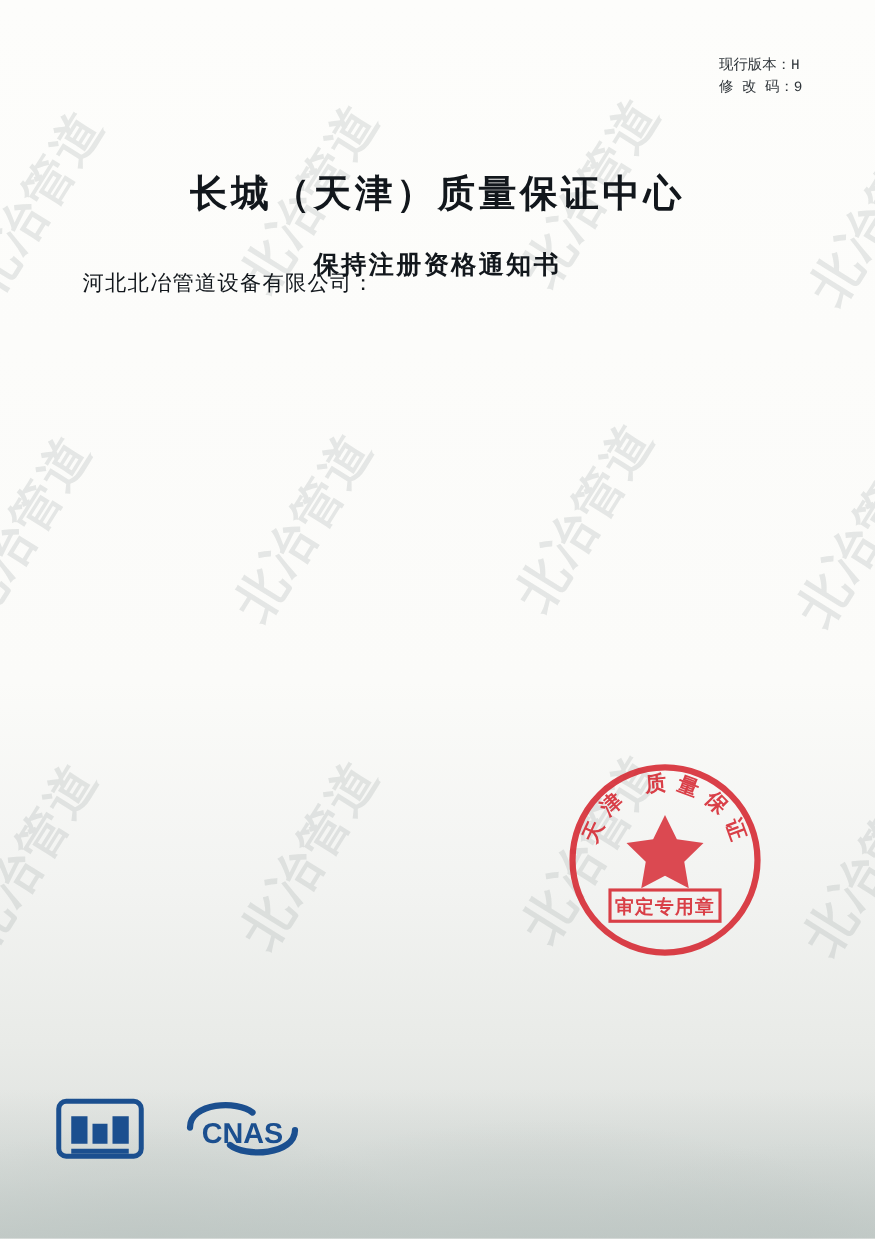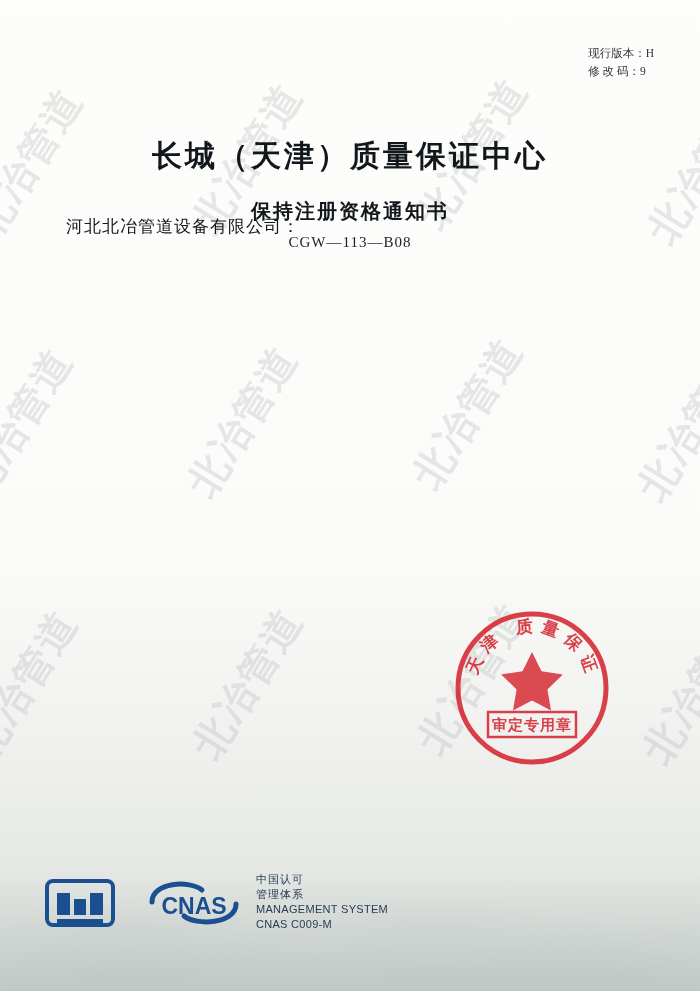--- a/index.html
+++ b/index.html
@@ -55,23 +55,23 @@
     white-space: nowrap;
     letter-spacing: 2px;
     transform: rotate(-58deg);
     transform-origin: left top;
     font-size: 40px;
   }
 
   .header-meta {
     position: absolute;
     top: 44px;
-    right: 46px;
+    right: 58px;
     text-align: left;
-    font-family: Liberation Serif, serif;
+    font-family: Liberation Mono, monospace;
     font-size: 11.5px;
     color: #2d3338;
     line-height: 18px;
     z-index: 5;
   }
 
   .title-block {
     position: absolute;
     top: 100px;
     left: 0;
@@ -219,21 +219,20 @@
   </div>
 
   <div class="header-meta">
     <div>现行版本：H</div>
     <div>修 改 码：9</div>
   </div>
 
   <div class="title-block">
     <div class="title-main">长城（天津）质量保证中心</div>
     <div class="title-sub">保持注册资格通知书</div>
-    <div class="title-code">CGW—113—B08</div>
   </div>
 
   <div class="addressee">河北北冶管道设备有限公司：</div>
 
   <div class="body-text">
   </div>
 
 
   <svg class="seal" viewBox="0 0 160 160">
     <circle cx="80" cy="80" r="74" fill="none" stroke="#d5202a" stroke-width="5"></circle>
@@ -254,21 +253,15 @@
       <rect x="46" y="22" width="13" height="22" fill="#1b4f8f"></rect>
       <rect x="13" y="48" width="46" height="4" fill="#1b4f8f"></rect>
     </svg>
 
     <svg class="logo-cnas" viewBox="0 0 96 56">
       <path d="M6 28 C6 8, 44 6, 56 16" fill="none" stroke="#1b4f8f" stroke-width="5" stroke-linecap="round"></path>
       <path d="M90 30 C90 50, 50 52, 38 42" fill="none" stroke="#1b4f8f" stroke-width="5" stroke-linecap="round"></path>
       <text x="48" y="40" text-anchor="middle" font-family="'Liberation Sans', sans-serif" font-size="23" font-weight="bold" fill="#1b4f8f" letter-spacing="0">CNAS</text>
     </svg>
 
-    <div class="cnas-text">
-      <div class="cn">中国认可</div>
-      <div class="cn">管理体系</div>
-      <div class="en">MANAGEMENT SYSTEM</div>
-      <div class="code">CNAS C009-M</div>
-    </div>
   </div>
 
 </div>
 
 </body></html>

